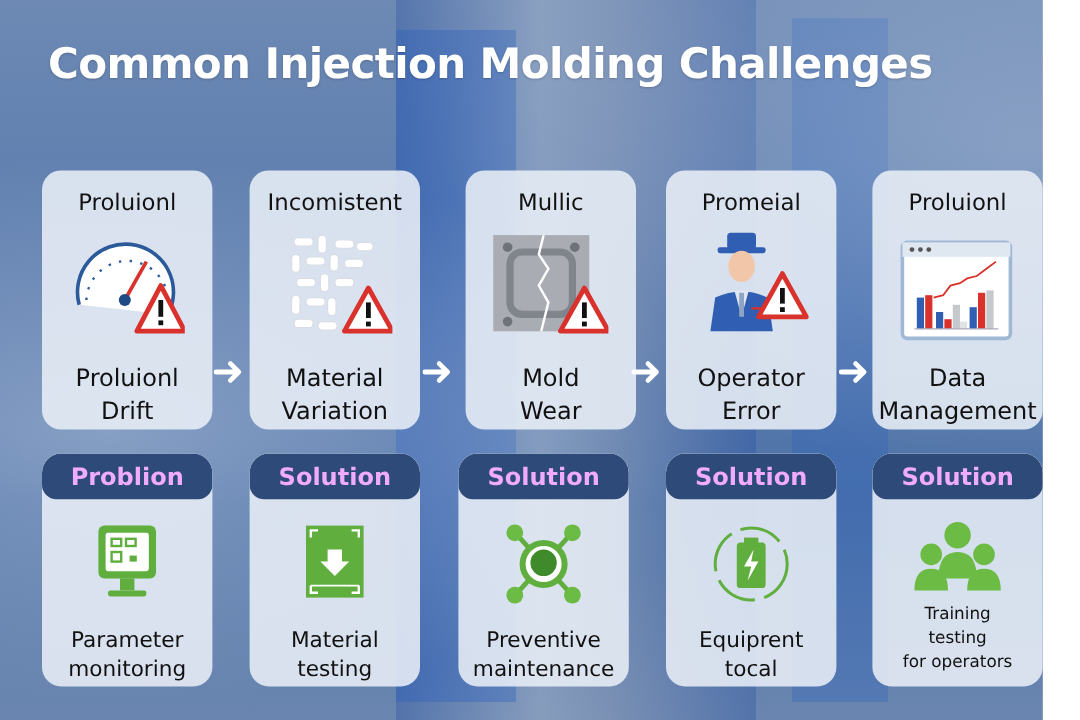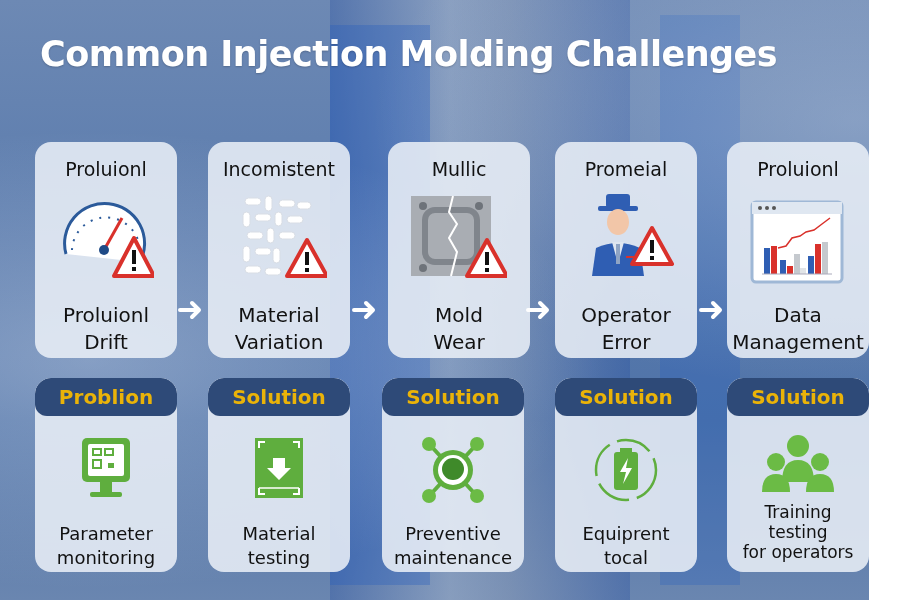--- a/index.html
+++ b/index.html
@@ -15,25 +15,25 @@
                 radial-gradient(ellipse at 95% 20%, rgba(220,228,240,0.3), rgba(0,0,0,0) 40%); }
   .title { position: absolute; left: 40px; top: 34px; color: #ffffff; font-size: 35px; font-weight: bold; letter-spacing: -0.5px;
     font-family: "DejaVu Sans", sans-serif; text-shadow: 0 1px 2px rgba(0,0,0,0.2); }
   .card { position: absolute; width: 142px; border-radius: 16px; background: rgba(232,238,246,0.88);
     display: flex; flex-direction: column; align-items: center; overflow: hidden; }
   .top-card { top: 142px; height: 216px; }
   .bot-card { top: 378px; height: 194px; }
   .card-label { margin-top: 16px; font-size: 19px; color: #111; font-family: "DejaVu Sans", sans-serif; }
   .card-icon { width: 96px; height: 96px; margin-top: 12px; position: relative; }
   .card-name { margin-top: 14px; font-size: 20px; color: #111; text-align: center; line-height: 27px; }
-  .pill { width: 100%; height: 38px; background: #2e4a78; color: #eab308; font-weight: bold; font-size: 20px;
+  .pill { width: 100%; height: 38px; background: #2e4a78; color: #f0abfc; font-weight: bold; font-size: 20px;
     display: flex; align-items: center; justify-content: center; border-radius: 16px 16px 12px 12px; }
   .bot-icon { width: 76px; height: 76px; margin-top: 16px; }
   .bot-name { margin-top: 14px; font-size: 18px; color: #111; text-align: center; line-height: 24px; }
-  .bot-name.small { margin-top: 6px; font-size: 17px; line-height: 20px; }
+  .bot-name.small { margin-top: 6px; font-size: 14px; line-height: 20px; }
   .arrow { position: absolute; top: 300px; width: 26px; height: 20px; }
 </style>
 </head>
 <body>
 
 <div class="stage">
   <div class="bg-machine"></div>
   <div class="bg-block-l"></div>
   <div class="bg-block-r"></div>
   <div class="bg-haze"></div>

